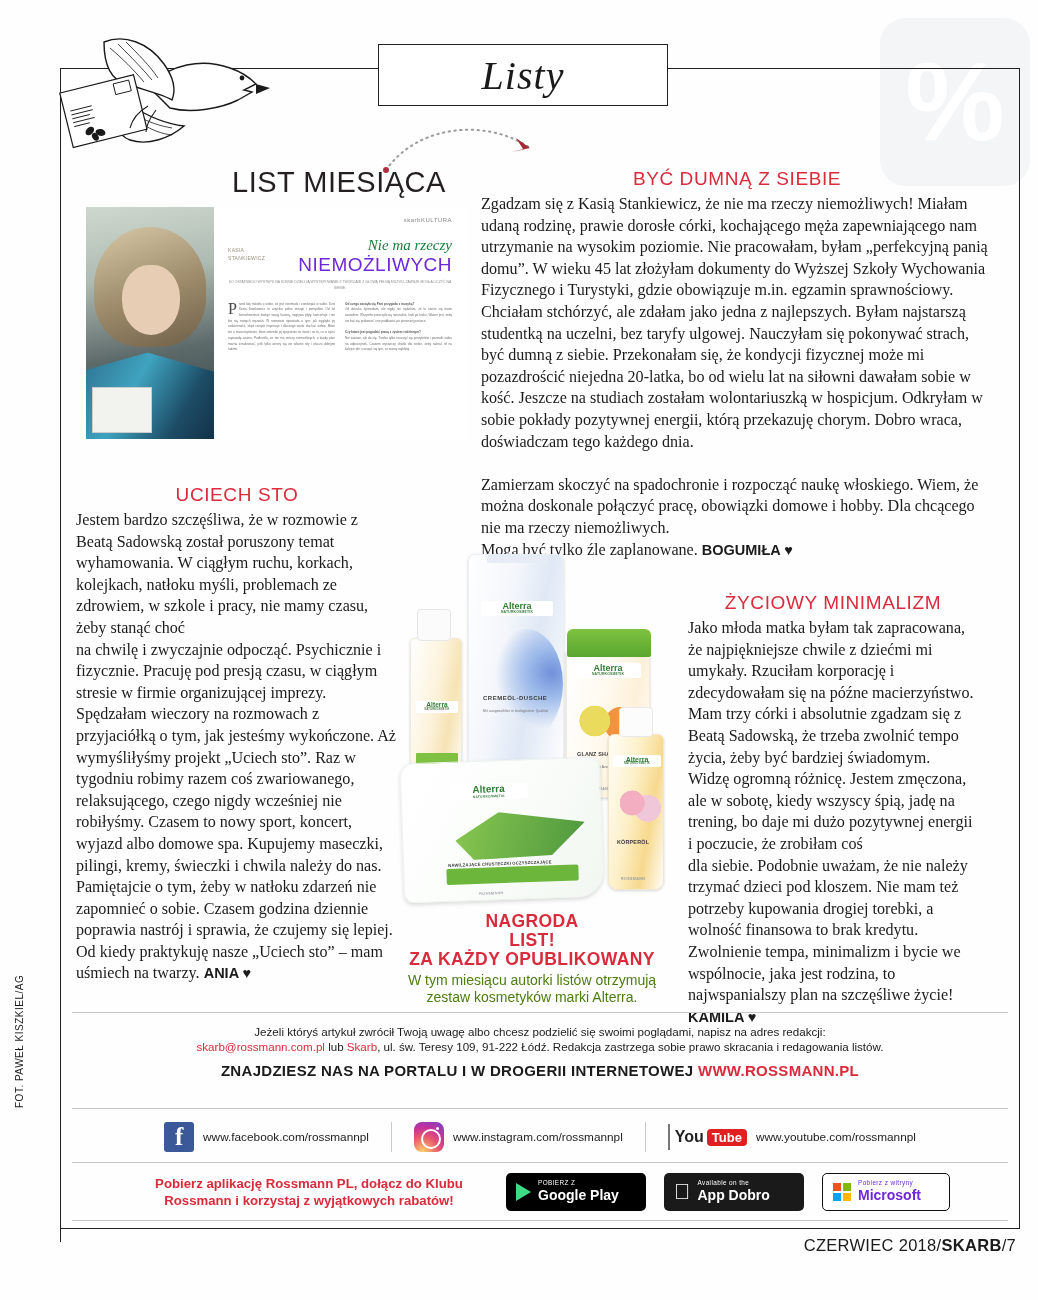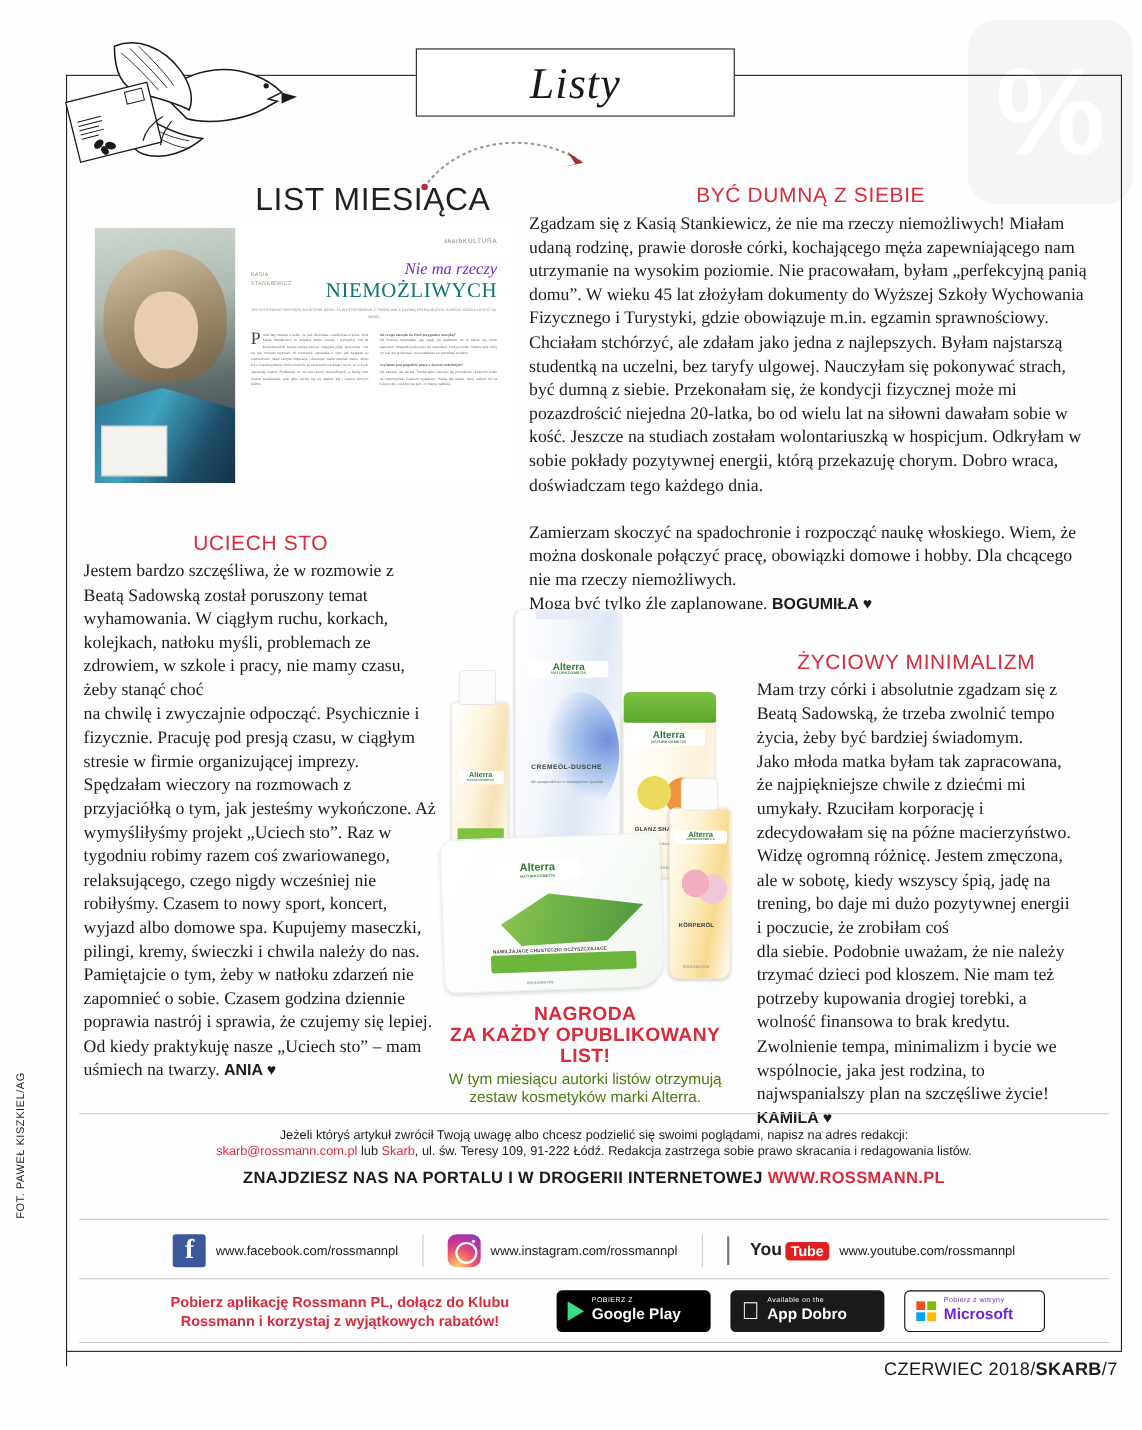--- a/index.html
+++ b/index.html
@@ -110,25 +110,25 @@
     background:#f2f2ee; border:1px solid #ccc;
   }
   .mag-right {
     flex: 1; background: #ffffff; position: relative; padding: 10px 14px;
   }
   .mag-right .kultura {
     text-align: right; font-size: 6px; color: #888; letter-spacing: .5px;
   }
   .mag-right .hl-it {
     font-family: "Liberation Serif", serif; font-style: italic;
-    font-size: 15px; text-align: right; color: #6d28d9; margin-top: 14px;
+    font-size: 15px; text-align: right; color: #15803d; margin-top: 14px;
   }
   .mag-right .hl-bold {
-    font-family: Liberation Serif, serif;
-    font-size: 19px; text-align: right; color: #0f766e; letter-spacing: .5px;
+    font-family: Liberation Sans, sans-serif;
+    font-size: 19px; text-align: right; color: #6d28d9; letter-spacing: .5px;
   }
   .mag-right .kicker {
     position: absolute; left: 14px; top: 40px;
     font-size: 5px; color: #9a8f7e; line-height: 1.5; width: 52px;
     letter-spacing: .3px;
   }
   .mag-cols {
     display: flex; gap: 10px; margin-top: 10px;
   }
   .mag-cols .c {
@@ -299,21 +299,21 @@
   }
   .ig-ico::before {
     content:""; position:absolute; left:7px; top:7px; width:16px; height:16px;
     border:2.4px solid #fff; border-radius:50%;
   }
   .ig-ico::after {
     content:""; position:absolute; right:5px; top:4.5px; width:3.2px; height:3.2px;
     background:#fff; border-radius:50%;
   }
   .yt-ico {
-    display:flex; align-items:center; gap:3px; padding-left:19px;
+    display:flex; align-items:center; gap:3px; padding-left:5px;
     border-left:2px solid #777; height:26px;
   }
   .yt-ico .you { font-size:16px; font-weight:bold; color:#222; line-height:1; }
   .yt-ico .tube {
     background:#e02020; color:#fff; font-size:13px; font-weight:bold;
     padding:2px 5px; border-radius:4px; line-height:1;
   }
 
   .appbar {
     position:absolute; left:60px; right:18px; top:1166px; height:52px;
@@ -461,22 +461,22 @@
     <div class="h-red">UCIECH STO</div>
     <div class="body-serif">Jestem bardzo szczęśliwa, że w rozmowie z Beatą Sadowską został poruszony temat wyhamowania. W ciągłym ruchu, korkach, kolejkach, natłoku myśli, problemach ze zdrowiem, w szkole i pracy, nie mamy czasu, żeby stanąć choć</div>
     <div class="body-serif">
       <span>na chwilę i zwyczajnie odpocząć. Psychicznie i fizycznie. Pracuję pod presją czasu, w ciągłym stresie w firmie organizującej imprezy. Spędzałam wieczory na rozmowach z przyjaciółką o tym, jak jesteśmy wykończone. Aż wymyśliłyśmy projekt „Uciech sto”. Raz w tygodniu robimy razem coś zwariowanego, relaksującego, czego nigdy wcześniej nie robiłyśmy. Czasem to nowy sport, koncert, wyjazd albo domowe spa. Kupujemy maseczki, pilingi, kremy, świeczki i chwila należy do nas. Pamiętajcie o tym, żeby w natłoku zdarzeń nie zapomnieć o sobie. Czasem godzina dziennie poprawia nastrój i sprawia, że czujemy się lepiej. Od kiedy praktykuję nasze „Uciech sto” – mam uśmiech na twarzy.</span>
       <span class="sig">ANIA ♥</span>
     </div>
   </div>
 
   <div id="col-right">
     <div class="h-red">ŻYCIOWY MINIMALIZM</div>
+    <div class="body-serif">Jako młoda matka byłam tak zapracowana, że najpiękniejsze chwile z dziećmi mi umykały. Rzuciłam korporację i zdecydowałam się na późne macierzyństwo.</div>
     <div class="body-serif">Mam trzy córki i absolutnie zgadzam się z Beatą Sadowską, że trzeba zwolnić tempo życia, żeby być bardziej świadomym.</div>
-    <div class="body-serif">Jako młoda matka byłam tak zapracowana, że najpiękniejsze chwile z dziećmi mi umykały. Rzuciłam korporację i zdecydowałam się na późne macierzyństwo.</div>
     <div class="body-serif">Widzę ogromną różnicę. Jestem zmęczona, ale w sobotę, kiedy wszyscy śpią, jadę na trening, bo daje mi dużo pozytywnej energii i poczucie, że zrobiłam coś</div>
     <div class="body-serif">
       <span>dla siebie. Podobnie uważam, że nie należy trzymać dzieci pod kloszem. Nie mam też potrzeby kupowania drogiej torebki, a wolność finansowa to brak kredytu. Zwolnienie tempa, minimalizm i bycie we wspólnocie, jaka jest rodzina, to najwspanialszy plan na szczęśliwe życie!</span>
       <span class="sig">KAMILA ♥</span>
     </div>
   </div>
 
   <div class="products">
 
     <div class="prod p-tube">
@@ -530,22 +530,22 @@
         <div class="sub">NATURKOSMETIK</div>
       </div>
       <div class="tinytxt" style="left:44px;top:100px;width:130px;font-size:4.2px;font-weight:bold;color:#3b3b3b;">NAWILŻAJĄCE CHUSTECZKI OCZYSZCZAJĄCE</div>
       <div class="band"></div>
       <div class="rossmann-mini" style="left:74px;bottom:4px;">ROSSMANN</div>
     </div>
   </div>
 
   <div class="nagroda">
     <div class="n1">NAGRODA</div>
+    <div class="n1">LIST!</div>
     <div class="n1">ZA KAŻDY OPUBLIKOWANY</div>
-    <div class="n1">LIST!</div>
     <div class="n2">W tym miesiącu autorki listów otrzymują</div>
     <div class="n2" style="margin-top:0;">zestaw kosmetyków marki Alterra.</div>
   </div>
 
   <div class="hr-grey" style="left:72px;right:30px;top:1012px;"></div>
   <div class="hr-grey" style="left:72px;right:30px;top:1108px;"></div>
   <div class="hr-grey" style="left:72px;right:30px;top:1162px;"></div>
   <div class="hr-grey" style="left:72px;right:30px;top:1220px;"></div>
 
   <div class="czekamy">

